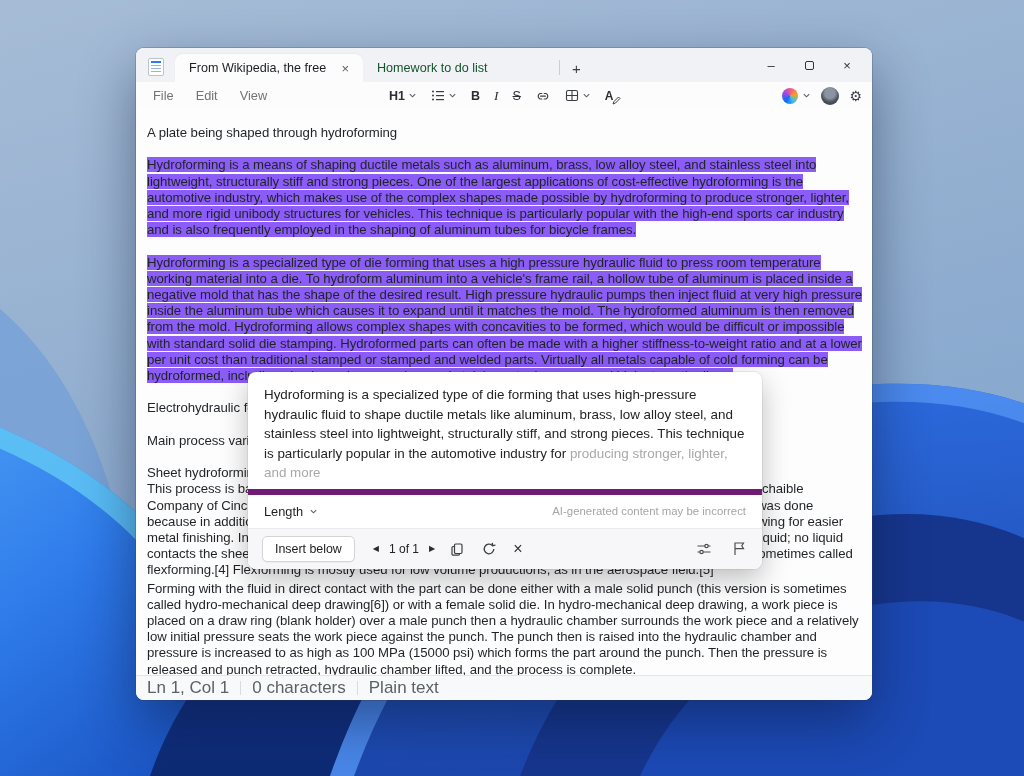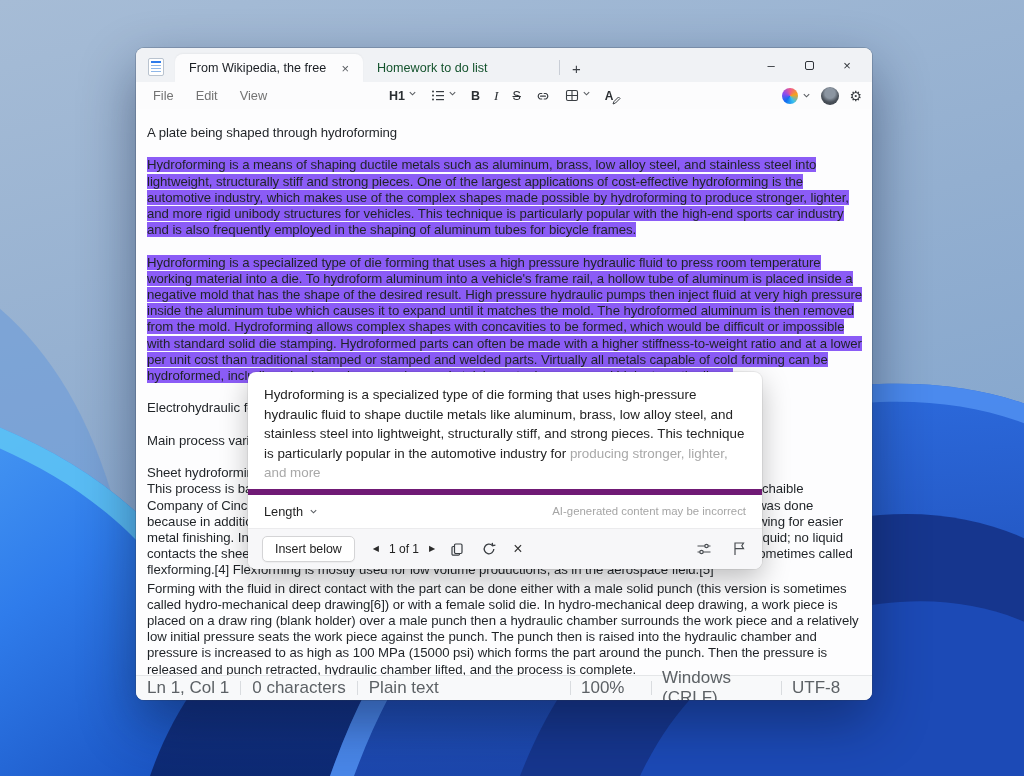--- a/index.html
+++ b/index.html
@@ -32,21 +32,21 @@
   .wincontrols { position:absolute; right:6px; top:0; height:34px; display:flex; align-items:center; }
   .wc { width:38px; height:30px; display:flex; align-items:center; justify-content:center;
     font-size:13px; color:#2f3338; }
   .maxbox { width:9px; height:9px; border:1.2px solid #2f3338; border-radius:2px; display:block; }
 
   
   .menubar { height:27px; background:#fcfcfd; position:relative; display:flex; align-items:center; flex:0 0 auto; }
   .menu-item { font-size:12.8px; color:#737373; padding:3px 11px; border-radius:4px; }
   .menubar .menu-group { display:flex; margin-left:6px; }
   .fmt { position:absolute; left:248px; top:0; height:27px; display:flex; align-items:center; gap:4px; }
-  .fbtn { display:flex; gap:3px; padding:2px 5px; border-radius:4px; color:#2b2f33; }
+  .fbtn { display:flex; align-items:center; gap:3px; padding:2px 5px; border-radius:4px; color:#2b2f33; }
   .glyph-b { font-weight:700; font-size:12.5px; }
   .glyph-i { font-style:italic; font-family:"Liberation Serif",serif; font-size:13.5px; }
   .glyph-s { font-size:12.5px; text-decoration:line-through; }
   .chev { display:inline-block; }
   .rewrite-a { font-size:12px; font-weight:600; position:relative; }
   .rewrite-a svg { position:absolute; right:-7px; bottom:-2px; }
   .right-tools { position:absolute; right:10px; top:0; height:27px; display:flex; align-items:center; gap:10px; }
   .copilot-btn { display:flex; align-items:center; gap:4px; }
   .copilot-circle { width:16px; height:16px; border-radius:50%;
     background:conic-gradient(from 220deg, #0f6cf0, #8a4bf0, #ef5a8c, #f7a21b, #38c2f0, #0f6cf0); }
@@ -234,25 +234,20 @@
       <div class="line m16">Main process variants</div>
       <div class="line m16">Sheet hydroforming</div>
       <p class="block">This process is based on the 1950s patent for hydramolding by Fred Leuthesser, Jr. and John Fox of the Schaible Company of Cincinnati, Ohio in the United States. It was originally used in producing kitchen spouts. This was done because in addition to the strengthening of the metal, hydromolding also produced less "grainy" parts, allowing for easier metal finishing. In sheet hydroforming there is bladder forming (where there is a bladder that contains the liquid; no liquid contacts the sheet) and hydroforming where the fluid contacts the sheet (no bladder). Bladder forming is sometimes called flexforming.[4] Flexforming is mostly used for low volume productions, as in the aerospace field.[5]</p>
       <p class="block" style="margin-top:2px">Forming with the fluid in direct contact with the part can be done either with a male solid punch (this version is sometimes called hydro-mechanical deep drawing[6]) or with a female solid die. In hydro-mechanical deep drawing, a work piece is placed on a draw ring (blank holder) over a male punch then a hydraulic chamber surrounds the work piece and a relatively low initial pressure seats the work piece against the punch. The punch then is raised into the hydraulic chamber and pressure is increased to as high as 100 MPa (15000 psi) which forms the part around the punch. Then the pressure is released and punch retracted, hydraulic chamber lifted, and the process is complete.</p>
     </div>
 
     <div class="statusbar">
       <span class="sb-cell sb-div-r">Ln 1, Col 1</span>
       <span class="sb-cell sb-div-r">0 characters</span>
       <span class="sb-cell">Plain text</span>
-      <span class="sb-right">
-        <span class="sb-rcell sb-zoom">100%</span>
-        <span class="sb-rcell sb-crlf">Windows (CRLF)</span>
-        <span class="sb-rcell sb-enc">UTF-8</span>
-      </span>
     </div>
   </div>
 
   <div class="popup">
     <div class="pp-text"><span>Hydroforming is a specialized type of die forming that uses high-pressure hydraulic fluid to shape ductile metals like aluminum, brass, low alloy steel, and stainless steel into lightweight, structurally stiff, and strong pieces. This technique is particularly popular in the automotive industry for </span><span class="stream">producing stronger, lighter, and more</span></div>
     <div class="pp-lenrow">
       <span class="pp-length">
         <span>Length</span>
         <svg class="ic chev" width="9" height="9" viewBox="0 0 10 10">
             <path d="M2 3.5 L5 6.5 L8 3.5" stroke="#5a5e63" fill="none" stroke-width="1.2"></path>

